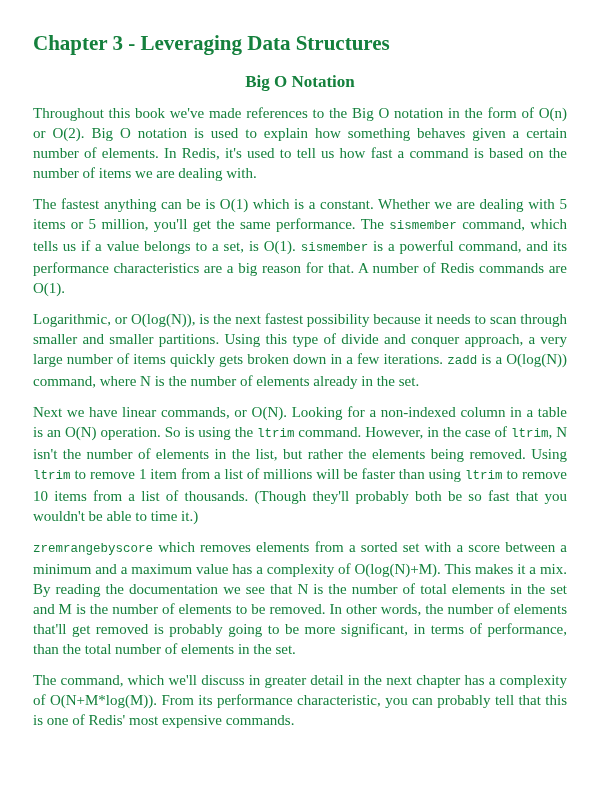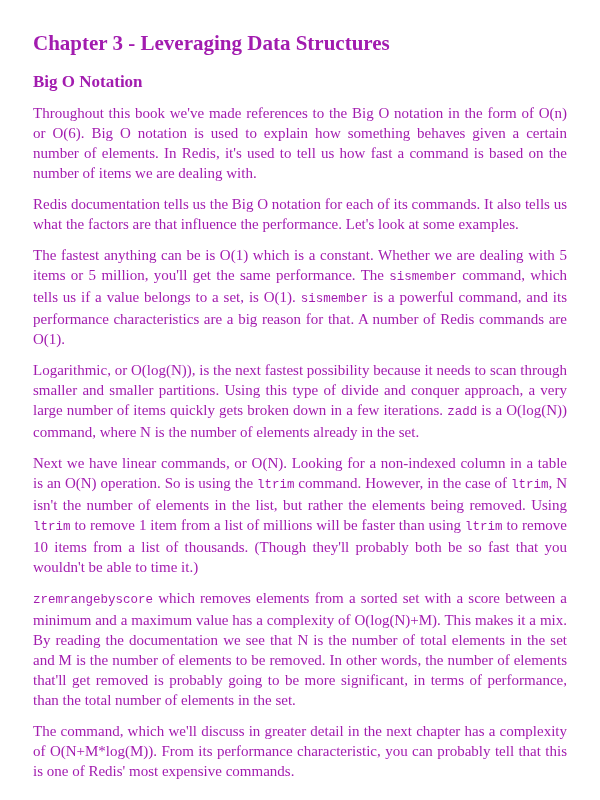--- a/index.html
+++ b/index.html
@@ -9,38 +9,38 @@
     overflow: hidden;
     background: #ffffff;
   }
   .page {
     width: 600px;
     height: 800px;
     padding: 30px 33px 0 33px;
     font-family: "Liberation Serif", serif;
     font-size: 15px;
     line-height: 20px;
-    color: #a21caf;
+    color: #15803d;
     overflow: hidden;
   }
   h1.chapter-title {
     font-family: "Liberation Serif", serif;
     font-size: 21px;
     font-weight: bold;
     line-height: 26px;
     margin: 0 0 15px 0;
     text-align: left;
   }
   h2.section-heading {
     font-family: "Liberation Serif", serif;
     font-size: 17px;
     font-weight: bold;
     line-height: 22px;
     margin: 15px 0 10px 0;
-    text-align: left;
+    text-align: center;
   }
   p.doc-paragraph {
     text-align: justify;
     margin: 0 0 11px 0;
   }
   span.code {
     font-family: "Liberation Mono", "DejaVu Sans Mono", monospace;
     font-size: 12.5px;
     margin-top: 8px;
   }
@@ -48,21 +48,20 @@
 </head>
 <body>
 
 <div class="page">
   <h1 class="chapter-title">Chapter 3 - Leveraging Data Structures</h1>
 
 
   <h2 class="section-heading">Big O Notation</h2>
 
   <div>
-      <p class="doc-paragraph"><span>Throughout this book we've made references to the Big O notation in the form of O(n) or O(6). Big O notation is used to explain how something behaves given a certain number of elements. In Redis, it's used to tell us how fast a command is based on the number of items we are dealing with.</span></p>
-      <p class="doc-paragraph"><span>Redis documentation tells us the Big O notation for each of its commands. It also tells us what the factors are that influence the performance. Let's look at some examples.</span></p>
+      <p class="doc-paragraph"><span>Throughout this book we've made references to the Big O notation in the form of O(n) or O(2). Big O notation is used to explain how something behaves given a certain number of elements. In Redis, it's used to tell us how fast a command is based on the number of items we are dealing with.</span></p>
       <p class="doc-paragraph"><span>The fastest anything can be is O(1) which is a constant. Whether we are dealing with 5 items or 5 million, you'll get the same performance. The </span><span class="code">sismember</span><span> command, which tells us if a value belongs to a set, is O(1). </span><span class="code">sismember</span><span> is a powerful command, and its performance characteristics are a big reason for that. A number of Redis commands are O(1).</span></p>
       <p class="doc-paragraph"><span>Logarithmic, or O(log(N)), is the next fastest possibility because it needs to scan through smaller and smaller partitions. Using this type of divide and conquer approach, a very large number of items quickly gets broken down in a few iterations. </span><span class="code">zadd</span><span> is a O(log(N)) command, where N is the number of elements already in the set.</span></p>
       <p class="doc-paragraph"><span>Next we have linear commands, or O(N). Looking for a non-indexed column in a table is an O(N) operation. So is using the </span><span class="code">ltrim</span><span> command. However, in the case of </span><span class="code">ltrim</span><span>, N isn't the number of elements in the list, but rather the elements being removed. Using </span><span class="code">ltrim</span><span> to remove 1 item from a list of millions will be faster than using </span><span class="code">ltrim</span><span> to remove 10 items from a list of thousands. (Though they'll probably both be so fast that you wouldn't be able to time it.)</span></p>
       <p class="doc-paragraph"><span class="code">zremrangebyscore</span><span> which removes elements from a sorted set with a score between a minimum and a maximum value has a complexity of O(log(N)+M). This makes it a mix. By reading the documentation we see that N is the number of total elements in the set and M is the number of elements to be removed. In other words, the number of elements that'll get removed is probably going to be more significant, in terms of performance, than the total number of elements in the set.</span></p>
       <p class="doc-paragraph"><span>The </span><span> command, which we'll discuss in greater detail in the next chapter has a complexity of O(N+M*log(M)). From its performance characteristic, you can probably tell that this is one of Redis' most expensive commands.</span></p>
     </div>
 </div>
 
 </body></html>

